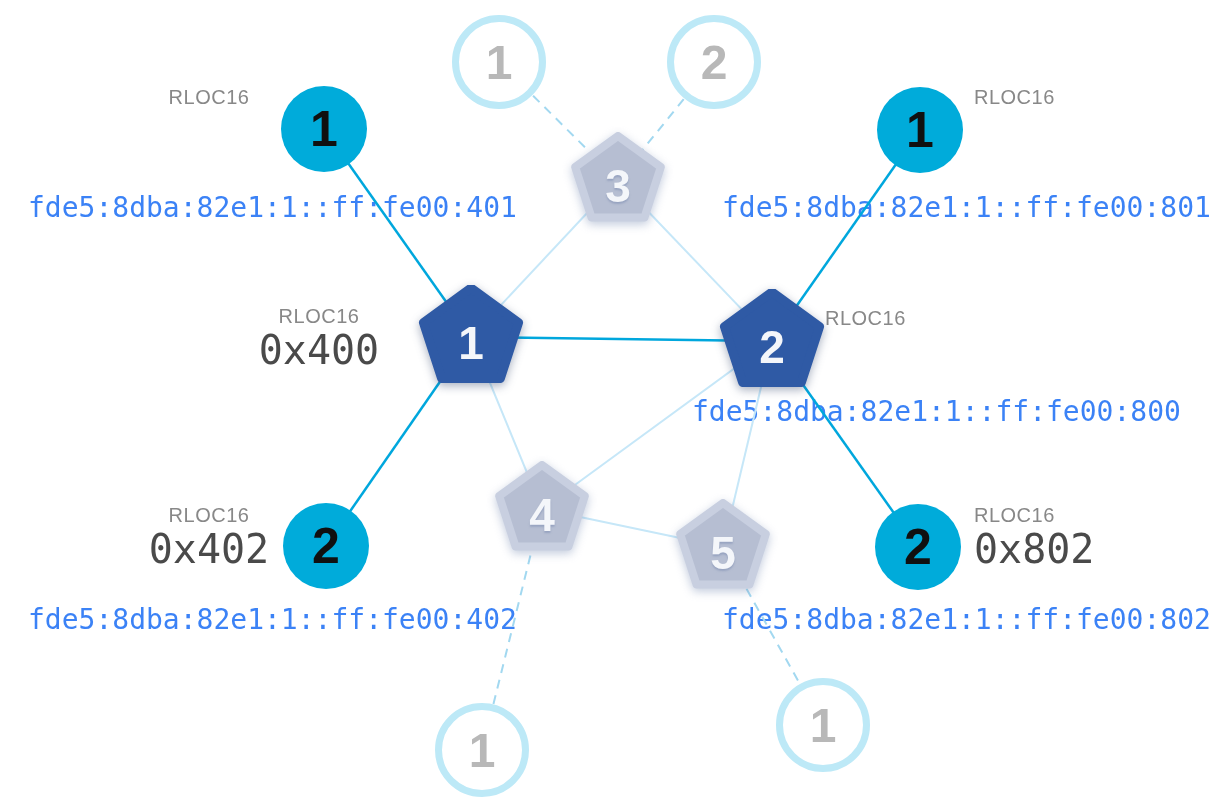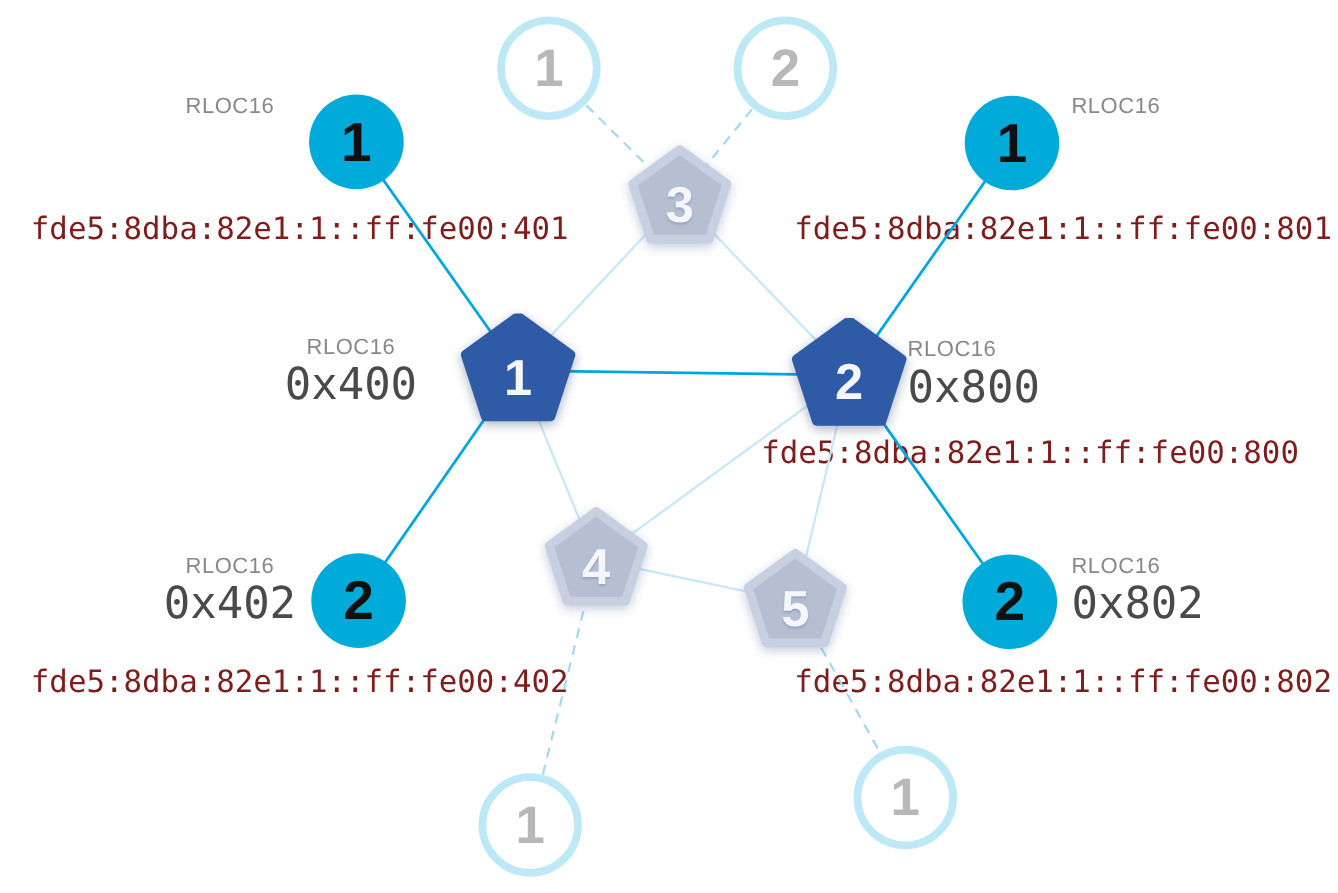--- a/index.html
+++ b/index.html
@@ -19,21 +19,21 @@
   .rloc-title{
     font-family:"Liberation Sans",sans-serif;font-size:20px;line-height:24px;
     color:#888888;letter-spacing:0.5px;
   }
   .rloc-value{
     font-family:"DejaVu Sans Mono",monospace;font-size:40px;line-height:44px;
     color:#4a4a4a;
   }
   .ipv6{
     font-family:"DejaVu Sans Mono",monospace;font-size:28px;line-height:32px;
-    color:#7f1d1d;
+    color:#3b82f6;
   }
   
   .node{position:absolute;z-index:3;display:flex;align-items:center;justify-content:center;}
   .circle-child{
     width:86px;height:86px;border-radius:50%;background:#00abda;
     font-size:50px;font-weight:700;color:#101010;
   }
   .circle-faded{
     box-sizing:border-box;width:94px;height:94px;border-radius:50%;
     background:#ffffff;border:7px solid #bde9f7;
@@ -88,21 +88,20 @@
   </div>
   <div class="txt ipv6" style="left:710px;top:192px;">fde5:8dba:82e1:1::ff:fe00:801</div>
 
   <div class="txt rloc-block" style="left:245px;top:304px;">
     <div class="rloc-title">RLOC16</div>
     <div class="rloc-value">0x400</div>
   </div>
 
   <div class="txt rloc-block align-left" style="left:813px;top:306px;">
     <div class="rloc-title">RLOC16</div>
-    <div class="rloc-value">0x800</div>
   </div>
   <div class="txt ipv6" style="left:680px;top:396px;">fde5:8dba:82e1:1::ff:fe00:800</div>
 
   <div class="txt rloc-block" style="left:135px;top:503px;">
     <div class="rloc-title">RLOC16</div>
     <div class="rloc-value">0x402</div>
   </div>
   <div class="txt ipv6" style="left:16px;top:604px;">fde5:8dba:82e1:1::ff:fe00:402</div>
 
   <div class="txt rloc-block align-left" style="left:962px;top:503px;">

